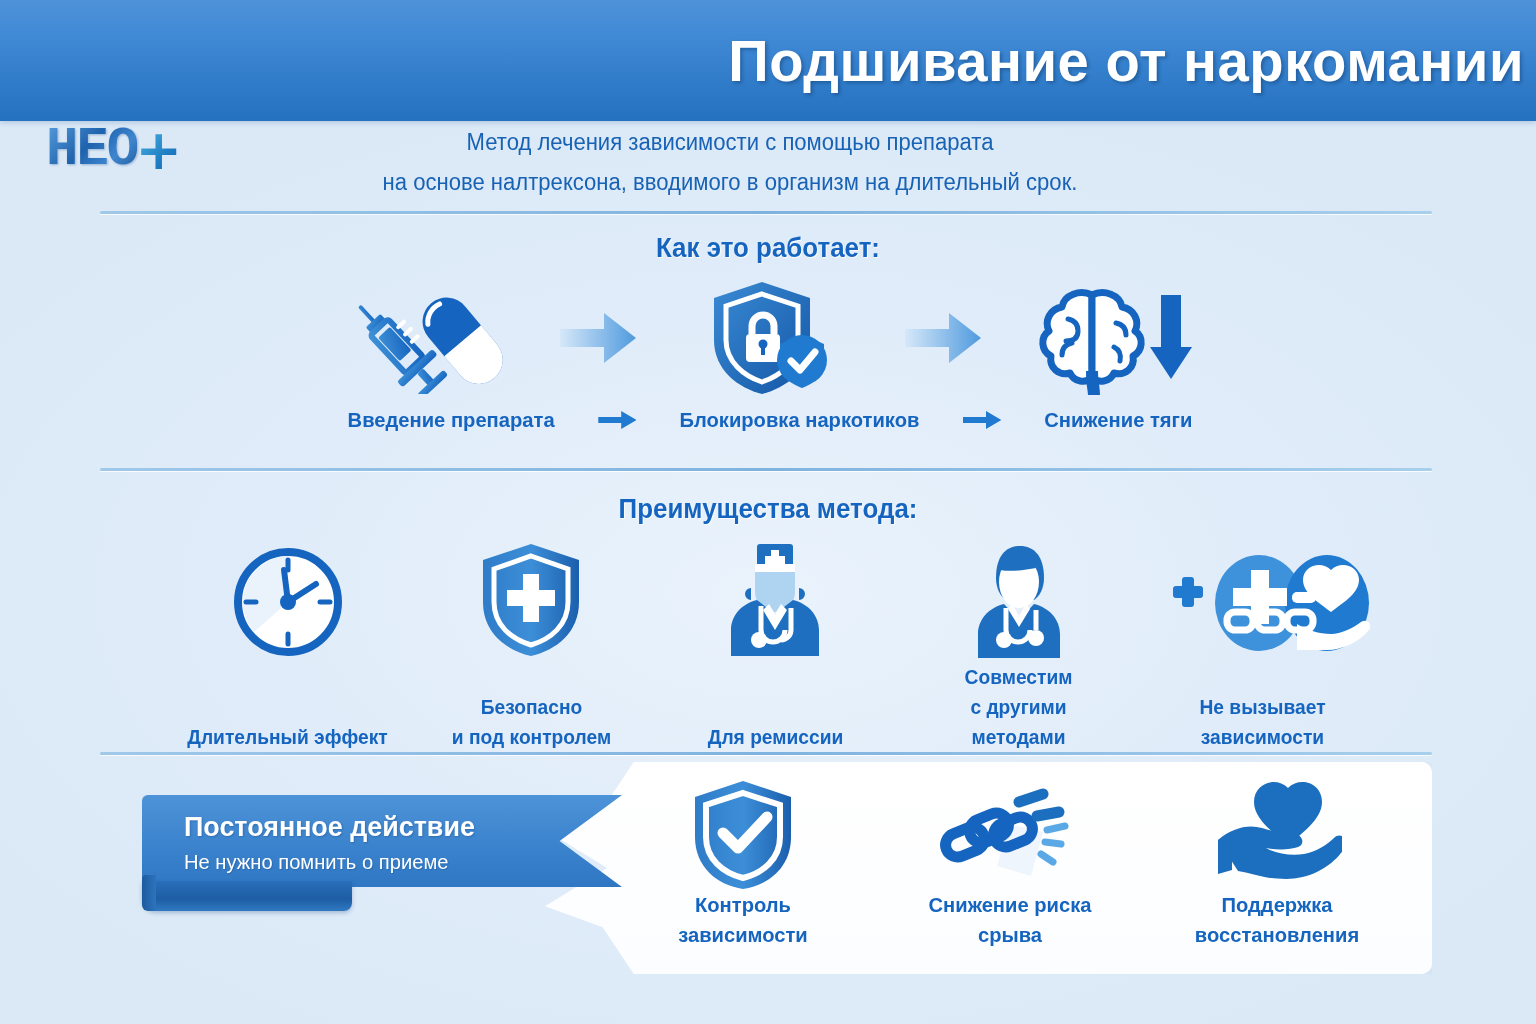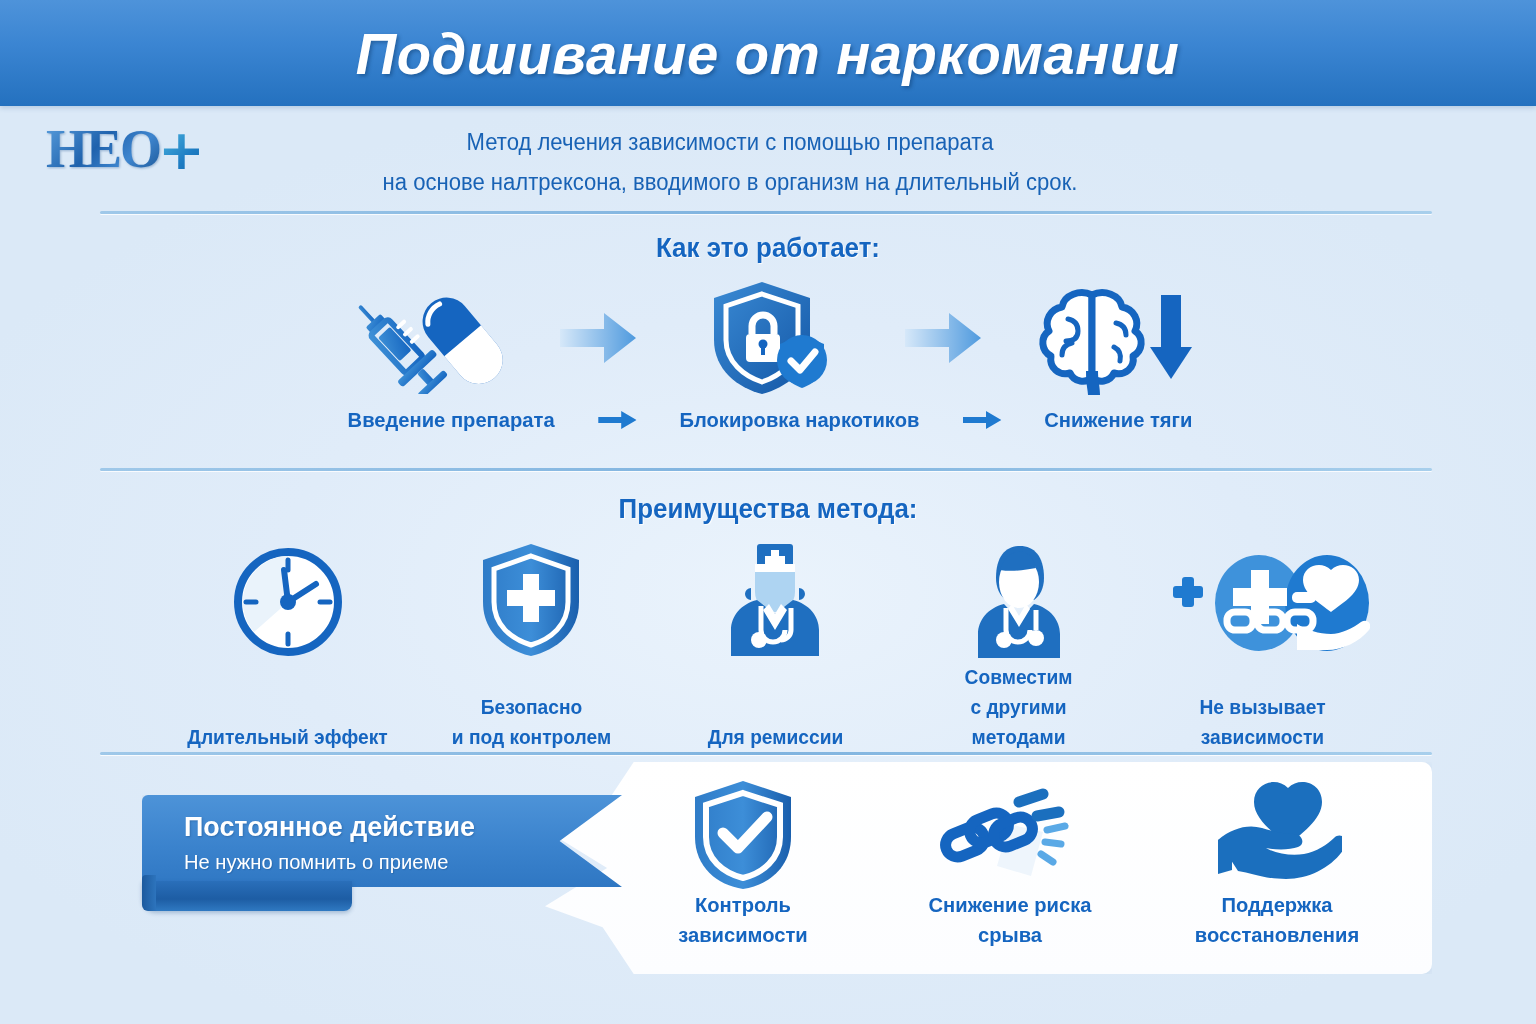--- a/index.html
+++ b/index.html
@@ -13,25 +13,24 @@
   .page{
     position:relative;
     width:1536px;height:1024px;
     background:
       radial-gradient(ellipse 900px 500px at 50% 58%, #eaf3fc 0%, #e0ecf9 55%, #dbe9f7 100%);
     overflow:hidden;
   }
 
   
   .header{
-    position:absolute;left:0;top:0;width:1536px;height:106px;
+    position:absolute;left:0;top:0;width:1536px;height:121px;
     background:linear-gradient(180deg,#4e93da 0%,#3b85d2 42%,#2471bf 100%);
-    display:flex;align-items:center;justify-content:center;
+    display:flex;align-items:center;justify-content:flex-end;
     box-shadow:0 2px 5px rgba(25,80,140,.20);
-    font-style:italic;
   }
   .header-title{
     color:#ffffff;
     font-size:58px;
     font-weight:bold;
     letter-spacing:.5px;
     text-shadow:2px 2px 4px rgba(12,55,105,.45);
     white-space:nowrap;
     transform:scaleX(.97);
   }
@@ -39,21 +38,21 @@
   
   .logo{
     position:absolute;left:46px;top:118px;
     width:200px;height:62px;
     display:flex;align-items:center;
   }
   .logo-text{
     font-size:54px;font-weight:bold;letter-spacing:-2px;
     background:linear-gradient(135deg,#5da2e0 0%,#1f62ad 45%,#3f86cf 70%,#16508f 100%);
     -webkit-background-clip:text;background-clip:text;color:transparent;
-    font-family:Liberation Serif, serif;
+    font-family:Liberation Mono, monospace;
     filter:drop-shadow(1px 1px 1px rgba(30,80,140,.35));
   }
   .logo-plus{
     font-size:56px;font-weight:bold;margin-left:-2px;
     background:linear-gradient(135deg,#58c6e8 0%,#1f7ec4 60%,#0f5fa5 100%);
     -webkit-background-clip:text;background-clip:text;color:transparent;
     font-family:"DejaVu Sans",sans-serif;
   }
 
   

